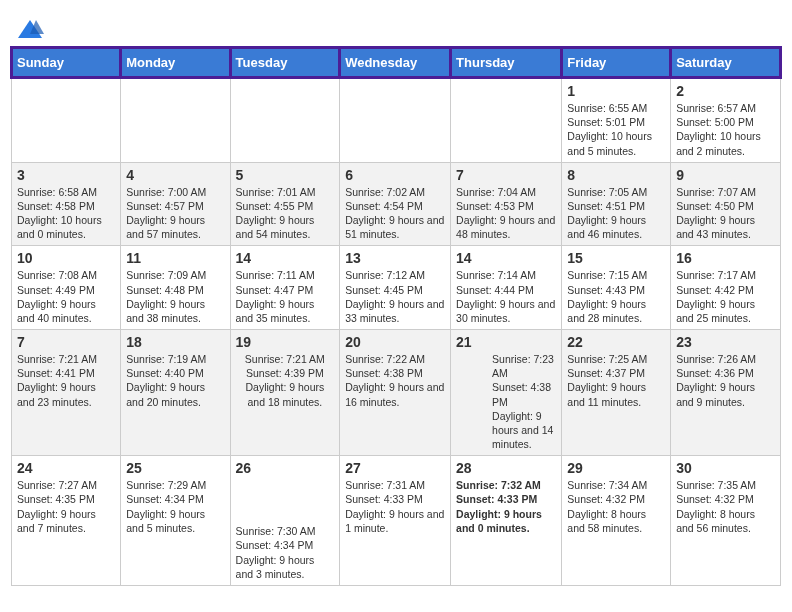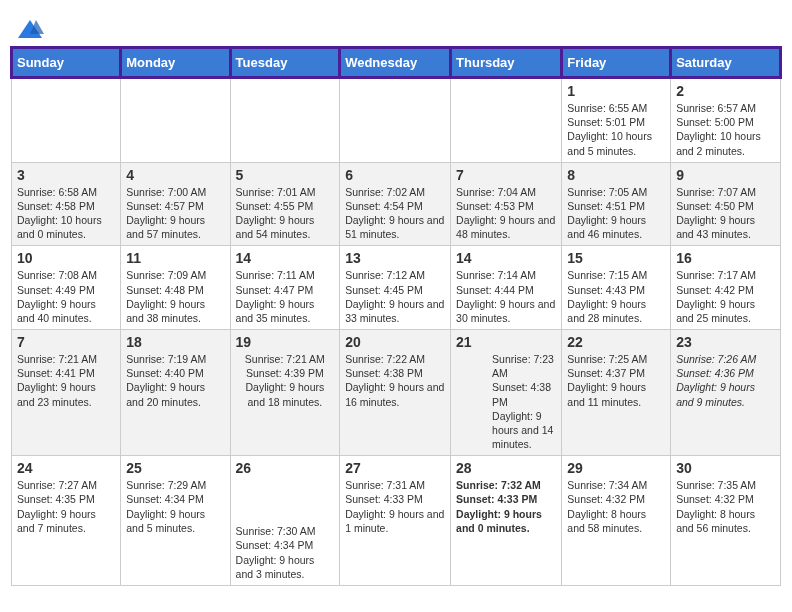--- a/index.html
+++ b/index.html
@@ -267,21 +267,21 @@
 Daylight: 9 hours and 14 minutes.</div>
         </td>
         <td>
           <span class="day-number">22</span>
           <div class="day-info" style="white-space: pre-line;">Sunrise: 7:25 AM
 Sunset: 4:37 PM
 Daylight: 9 hours and 11 minutes.</div>
         </td>
         <td>
           <span class="day-number">23</span>
-          <div class="day-info" style="white-space: pre-line; font-style: italic;">Sunrise: 7:26 AM
+          <div class="day-info" style="white-space: pre-line;">Sunrise: 7:26 AM
 Sunset: 4:36 PM
 Daylight: 9 hours and 9 minutes.</div>
         </td>
       </tr>
       <tr>
         <td>
           <span class="day-number">24</span>
           <div class="day-info" style="white-space: pre-line;">Sunrise: 7:27 AM
 Sunset: 4:35 PM
 Daylight: 9 hours and 7 minutes.</div>

